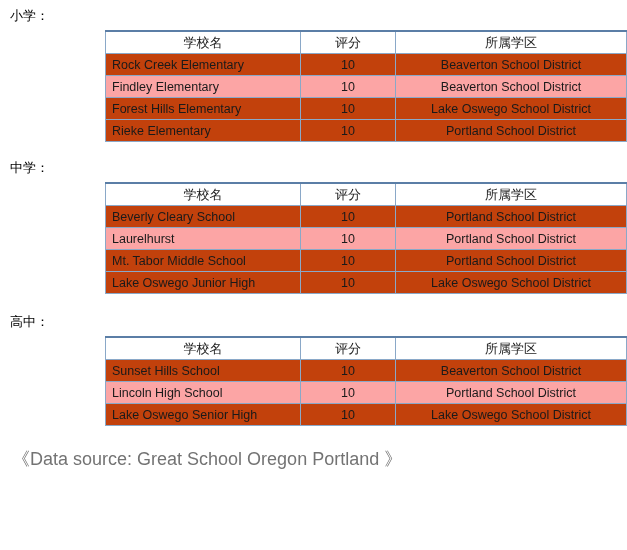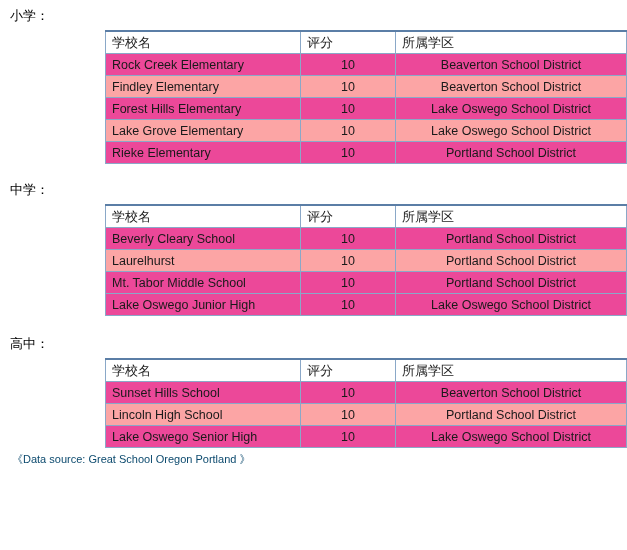--- a/index.html
+++ b/index.html
@@ -45,49 +45,49 @@
   table.school-table th,
   table.school-table td {
     border: 1px solid #8aa8c8;
     height: 21px;
     padding: 0 6px;
     line-height: 20px;
     white-space: nowrap;
     overflow: hidden;
   }
   table.school-table thead th {
-    text-align: left;
+    text-align: center;
     font-weight: normal;
     background: #ffffff;
     border-top: 2px solid #5b7ea6;
     border-bottom: 1px solid #8aa8c8;
     font-size: 13px;
   }
   table.school-table thead tr th:first-child { border-left: 1px solid #8aa8c8; }
   col.c-name { width: 195px; }
   col.c-score { width: 95px; }
   col.c-district { width: 231px; }
   table.school-table tbody td.name {
     text-align: left;
   }
   table.school-table tbody td.score,
   table.school-table tbody td.district {
     text-align: center;
   }
-  tbody tr.odd td { background: #ec4899; }
+  tbody tr.odd td { background: #c2410c; }
   tbody tr.even td { background: #fca5a5; }
 
   .spacer-sm { height: 18px; }
   .spacer-md { height: 20px; }
 
   .source {
-    margin-top: 4px;
+    margin-top: 21px;
     margin-left: 2px;
-    font-size: 11px;
-    color: #0c4a6e;
+    font-size: 18px;
+    color: #737373;
   }
 </style>
 </head>
 <body>
 
 <div class="page">
 
   <div class="section">
     <div class="section-label">小学：</div>
     <div class="table-wrap">
@@ -113,25 +113,20 @@
           <tr class="even">
             <td class="name">Findley Elementary</td>
             <td class="score">10</td>
             <td class="district">Beaverton School District</td>
           </tr>
           <tr class="odd">
             <td class="name">Forest Hills Elementary</td>
             <td class="score">10</td>
             <td class="district">Lake Oswego School District</td>
           </tr>
-          <tr class="even">
-            <td class="name">Lake Grove Elementary</td>
-            <td class="score">10</td>
-            <td class="district">Lake Oswego School District</td>
-          </tr>
           <tr class="odd">
             <td class="name">Rieke Elementary</td>
             <td class="score">10</td>
             <td class="district">Portland School District</td>
           </tr>
         </tbody>
       </table>
     </div>
   </div>
 

